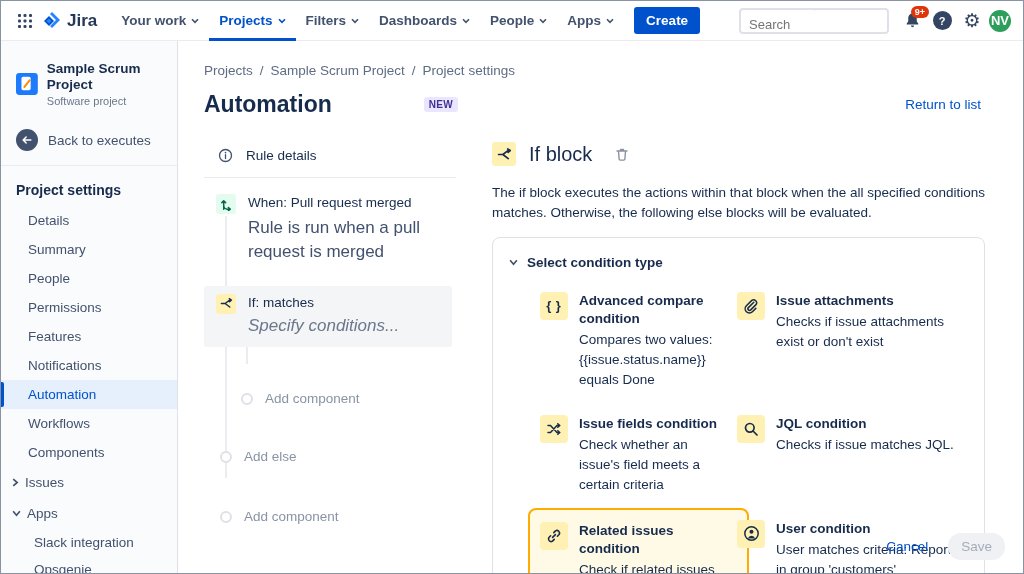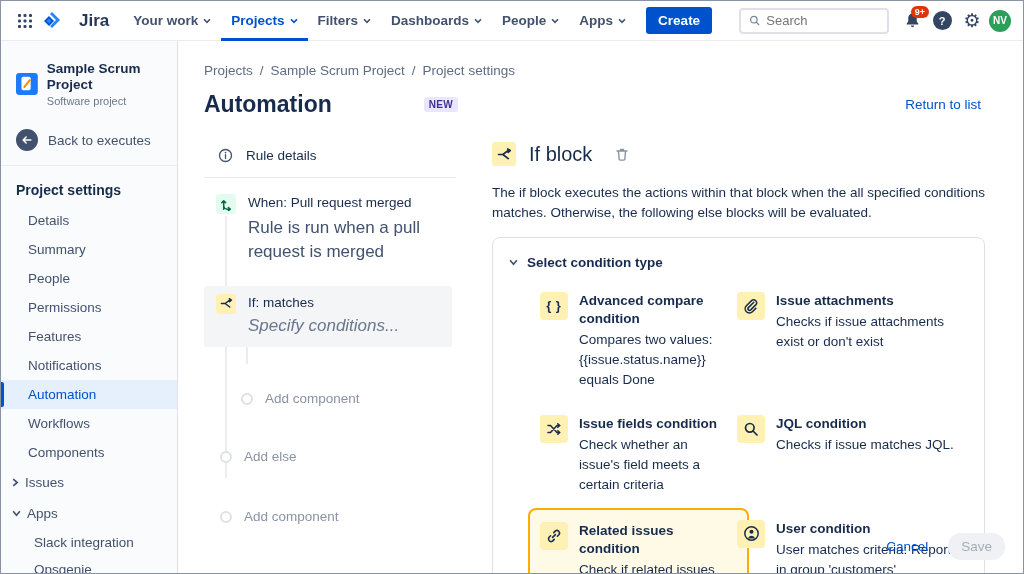--- a/index.html
+++ b/index.html
@@ -11,46 +11,46 @@
     position:relative; overflow:hidden;
     font-size:14px;
   }
   svg { display:block; }
 
   
   .topnav { height:40px; display:flex; align-items:center; padding:0 12px 0 10px;
             border-bottom:1px solid #EBECF0; background:#fff; }
   .appswitcher { width:28px; height:28px; display:flex; align-items:center; justify-content:center;
                  color:#344563; cursor:pointer; }
-  .logo { display:flex; align-items:center; gap:16px; margin:0 6px 0 2px; }
+  .logo { display:flex; align-items:center; gap:4px; margin:0 6px 0 2px; }
   .logo-text { font-size:17px; font-weight:bold; color:#253858; }
   .nav-items { display:flex; height:40px; margin-left:8px; }
   .nav-item { display:inline-flex; align-items:center; gap:5px; padding:0 10px;
               color:#42526E; font-weight:bold; font-size:13.5px; border-bottom:3px solid transparent;
               border-top:3px solid transparent; cursor:pointer; }
   .nav-item .chev { color:#42526E; }
   .nav-item.active { color:#0052CC; border-bottom-color:#0052CC; }
   .nav-item.active .chev { color:#0052CC; }
   .create-btn { margin-left:10px; background:#0052CC; color:#fff; border:none; border-radius:3px;
                 font-weight:bold; font-size:13.5px; padding:6px 12px; cursor:pointer;
                 font-family:"Liberation Sans",sans-serif; }
   .topnav-spacer { flex:1; }
   .searchbox { width:150px; height:26px; border:2px solid #DFE1E6; border-radius:4px;
-               display:flex; align-items:center; gap:6px; padding:0 8px; color:#7A869A; background:#fff; }
+               display:flex; align-items:center; gap:6px; padding:0 8px; color:#7A869A; background:#fff;flex-direction:column; }
   .searchbox input { border:none; outline:none; width:100%; font-size:13px; color:#172B4D;
                      font-family:"Liberation Sans",sans-serif; background:transparent; }
   .icon-btn { position:relative; width:30px; height:30px; display:flex; align-items:center;
               justify-content:center; color:#344563; cursor:pointer; }
   .notif-badge { position:absolute; top:0; right:-2px; background:#DE350B; color:#fff;
                  font-size:9px; font-weight:bold; border-radius:8px; padding:1px 4px; line-height:1.2; }
   .help-circle { width:19px; height:19px; border-radius:50%; background:#344563; color:#fff;
                  font-size:11px; font-weight:bold; display:flex; align-items:center; justify-content:center; }
   .gear-glyph { font-size:19px; line-height:1; }
   .avatar { width:22px; height:22px; border-radius:50%; background:#2E9E5B; color:#fff;
-            font-size:10px; font-weight:bold; display:flex; align-items:center; justify-content:center;
+            font-size:13px; font-weight:bold; display:flex; align-items:center; justify-content:center;
             margin-left:2px; cursor:pointer; }
 
   
   .sidebar { position:absolute; top:40px; left:0; bottom:0; width:177px; background:#FAFBFC;
              border-right:1px solid #DFE1E6; padding-top:20px; overflow:hidden; }
   .project-block { display:flex; align-items:center; gap:9px; padding:0 10px 0 15px; }
   .project-name { font-size:13.5px; font-weight:bold; color:#172B4D; line-height:1.2; }
   .project-type { font-size:11px; color:#6B778C; margin-top:2px; }
   .back-row { display:flex; align-items:center; gap:10px; padding:0 15px; margin:22px 0 14px;
               color:#42526E; font-size:13.5px; cursor:pointer; }

